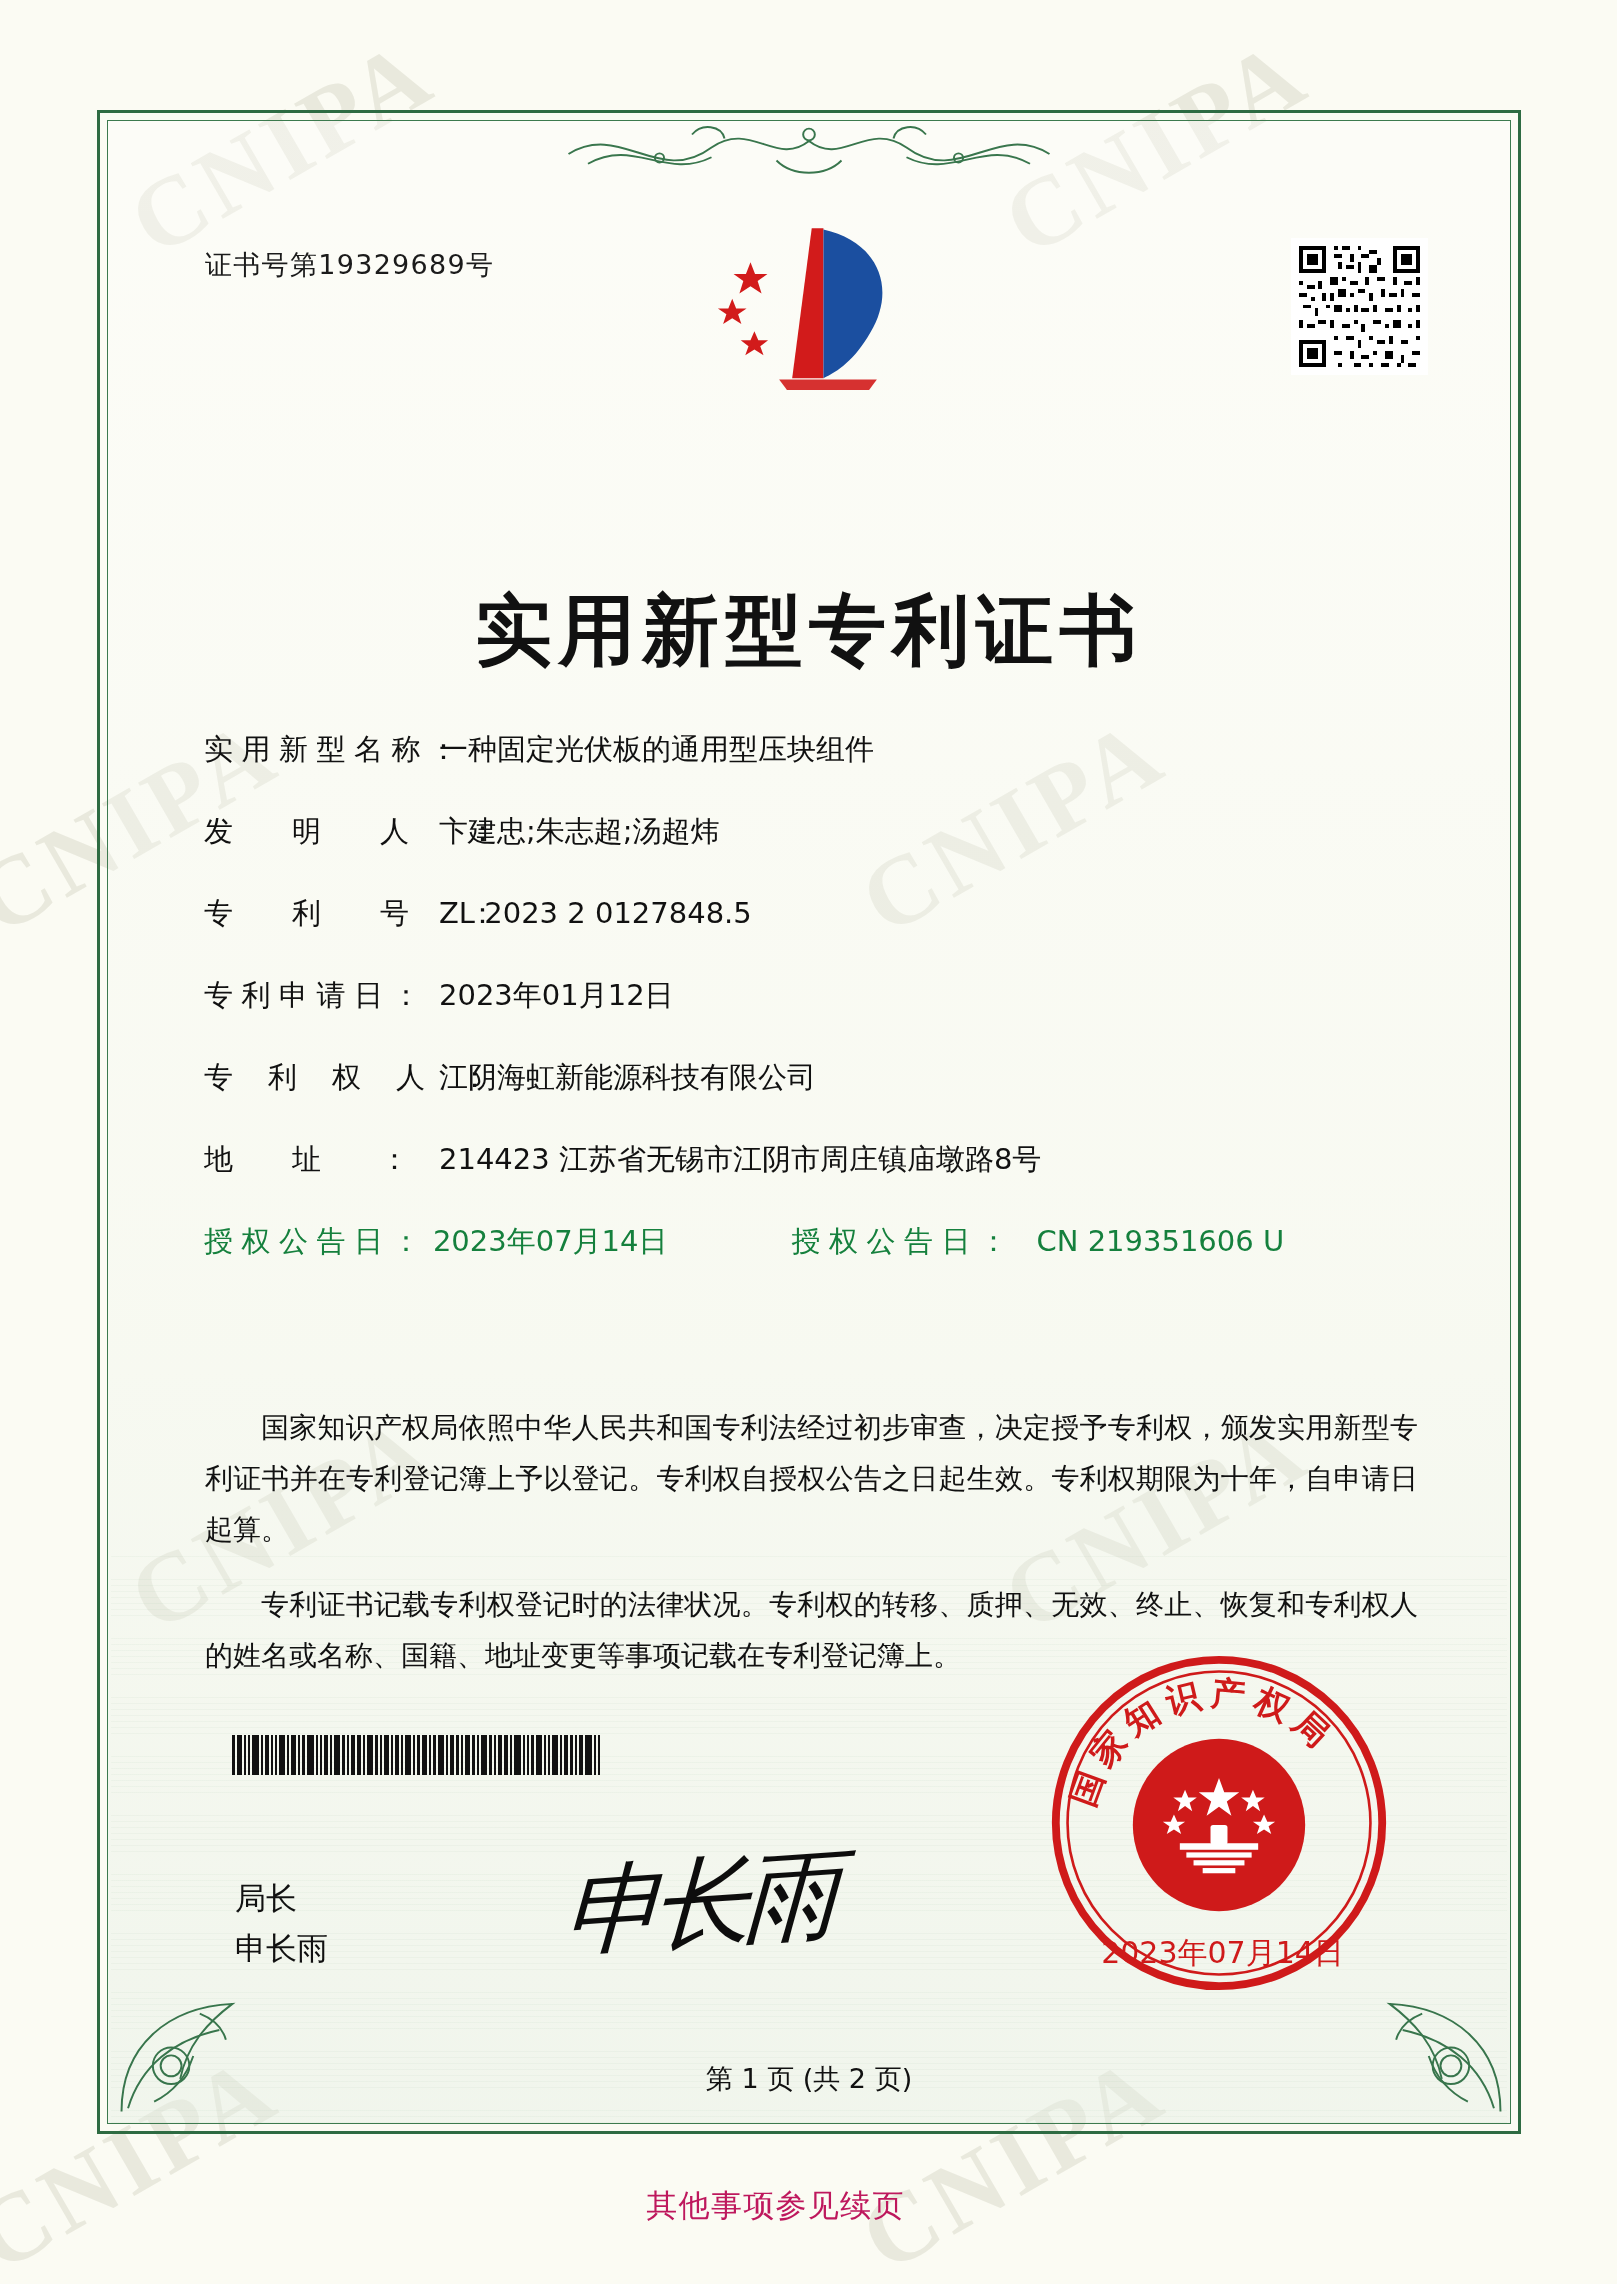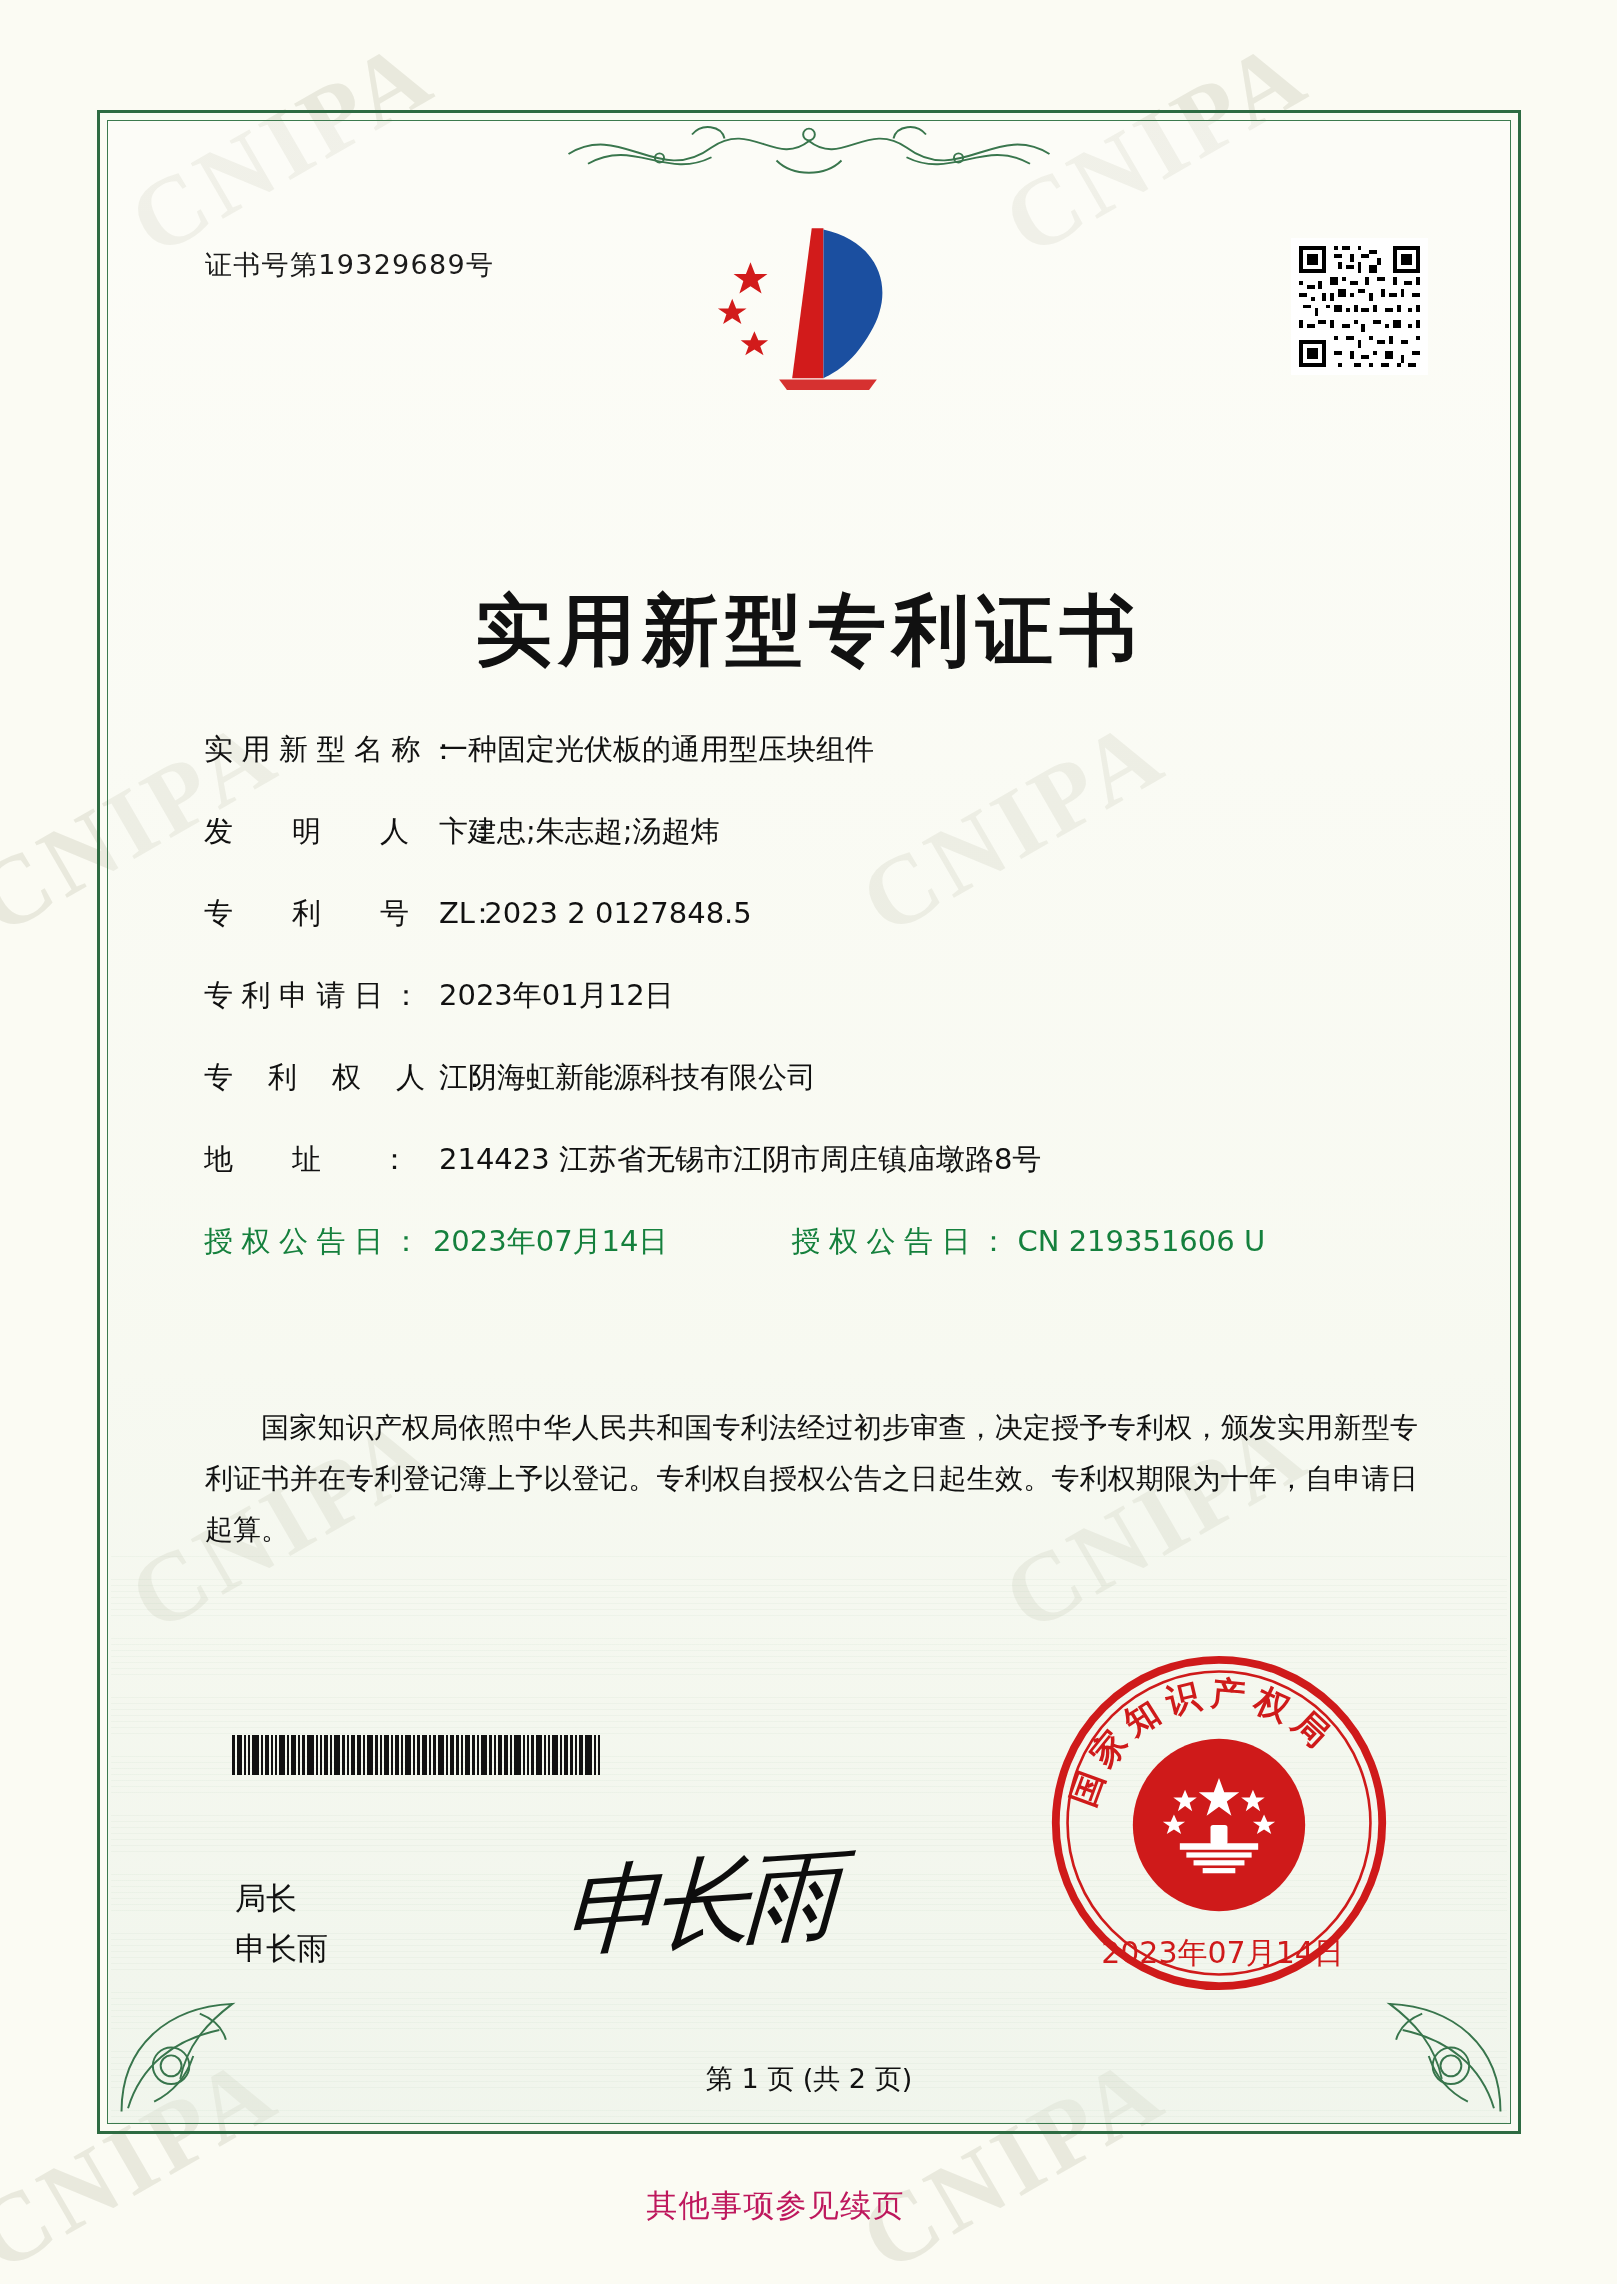--- a/index.html
+++ b/index.html
@@ -159,21 +159,21 @@
   .grant-row {
     display: flex;
     align-items: baseline;
     font-size: 29px;
     color: #15803d;
     font-family: "DejaVu Sans", "Liberation Sans", sans-serif;
   }
   .grant-row .g1-label { letter-spacing: 8.5px; }
   .grant-row .g1-val { margin-left: 3.9px; }
   .grant-row .g2-label { margin-left: 124px; letter-spacing: 8.5px; }
-  .grant-row .g2-val { margin-left: 1px; text-align: right; }
+  .grant-row .g2-val { margin-left: 20px; text-align: right; }
 
   .paragraphs {
     position: absolute;
     left: 98px;
     top: 1298px;
     width: 1213px;
     font-size: 28px;
     line-height: 51px;
     color: #111;
     text-align: justify;
@@ -477,20 +477,21 @@
         <span class="g1-label">授权公告日：</span>
         <span class="g1-val">2023年07月14日</span>
         <span class="g2-label">授权公告日：</span>
         <span class="g2-val">CN 219351606 U</span>
       </div>
 
     </div>
 
     <div class="paragraphs">
       <p>国家知识产权局依照中华人民共和国专利法经过初步审查，决定授予专利权，颁发实用新型专利证书并在专利登记簿上予以登记。专利权自授权公告之日起生效。专利权期限为十年，自申请日起算。</p>
+      <p>专利证书记载专利权登记时的法律状况。专利权的转移、质押、无效、终止、恢复和专利权人的姓名或名称、国籍、地址变更等事项记载在专利登记簿上。</p>
     </div>
 
     <div class="barcode">
       <i style="width:2.6px"></i>
         <i style="width:5.2px"></i>
         <i style="width:2px"></i>
         <i style="width:2.6px"></i>
       <i style="width:6.5px"></i>
         <i style="width:2px"></i>
         <i style="width:3.9px"></i>

